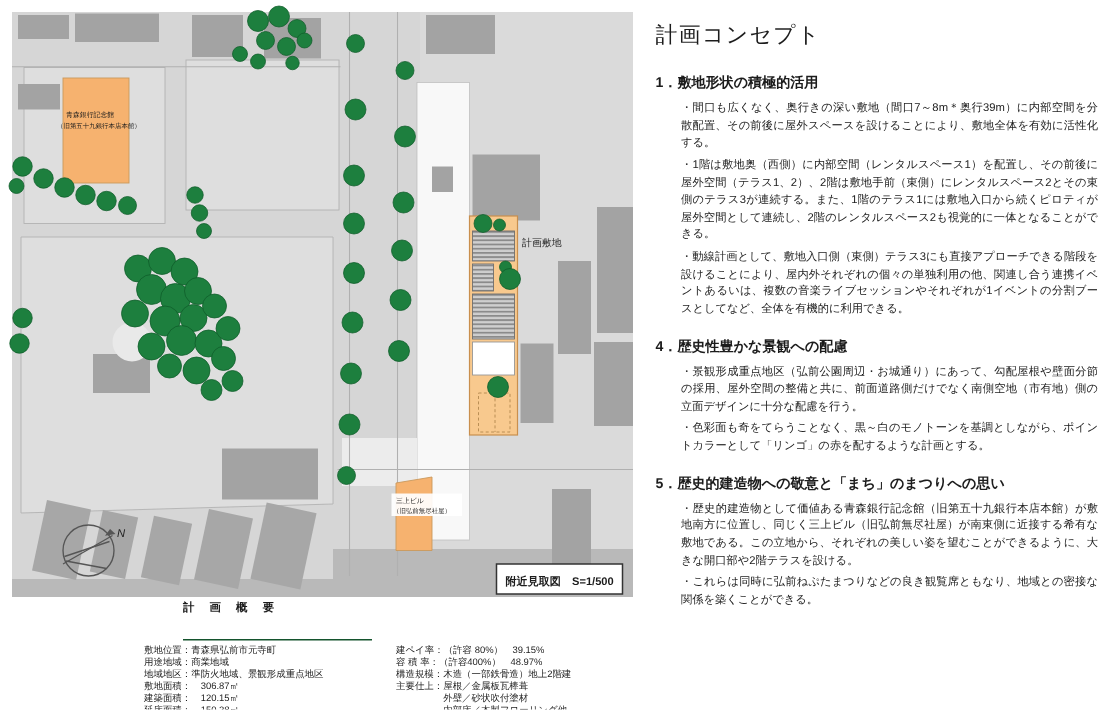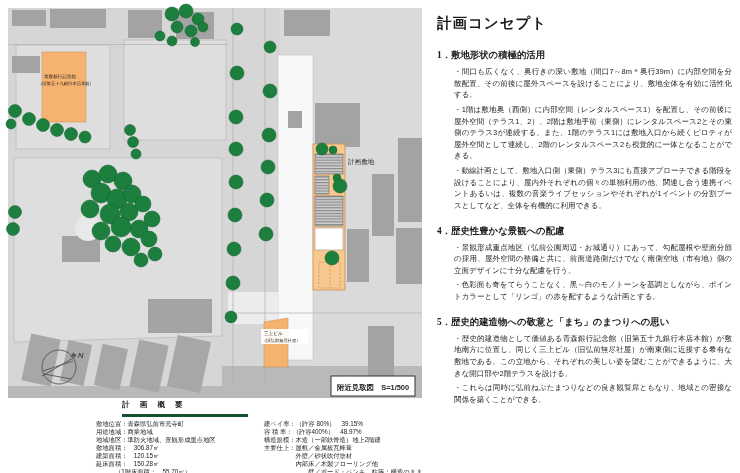--- a/index.html
+++ b/index.html
@@ -6,28 +6,28 @@
   body{
     width:740px;height:473px;overflow:hidden;position:relative;
     background:#ffffff;color:#1c1c1c;
     font-family:"Liberation Sans","DejaVu Sans",sans-serif;
   }
   
   #map{position:absolute;left:0;top:0;width:430px;height:402px;}
   #map text{font-family:"Liberation Sans","DejaVu Sans",sans-serif;fill:#1c1c1c;}
   
   .concept{position:absolute;left:437px;top:10px;width:297px;}
-  .concept h1{font-size:14.5px;font-weight:bold;margin:4px 0 16px 0;letter-spacing:1px;}
-  .concept h2{font-size:9.4px;font-weight:bold;margin:13px 0 4px 0;font-family:Liberation Serif, serif;}
+  .concept h1{font-size:14.5px;font-weight:normal;margin:4px 0 16px 0;letter-spacing:1px;}
+  .concept h2{font-size:9.4px;font-weight:bold;margin:13px 0 4px 0;}
   .concept p{font-size:7.5px;line-height:1.55;margin:0 2px 3px 17px;text-align:justify;}
   
   .overview{position:absolute;left:96px;top:400px;width:334px;}
   .ov-title{
     font-size:7.6px;font-weight:bold;letter-spacing:4px;
-    margin:0 0 3px 26px;width:126px;border-bottom:3px solid #14532d;padding-bottom:4px;
+    margin:0 0 3px 26px;width:126px;border-bottom:1px solid #14532d;padding-bottom:16px;
   }
   .ov-cols{display:flex;}
   .ov-col-left{width:168px;}
   .ov-col-right{flex:1;}
   .ov-line{font-size:6.3px;line-height:8px;white-space:pre;}
 </style>
 </head>
 <body>
 
 <svg id="map" viewBox="0 0 430 402" xmlns="http://www.w3.org/2000/svg">

